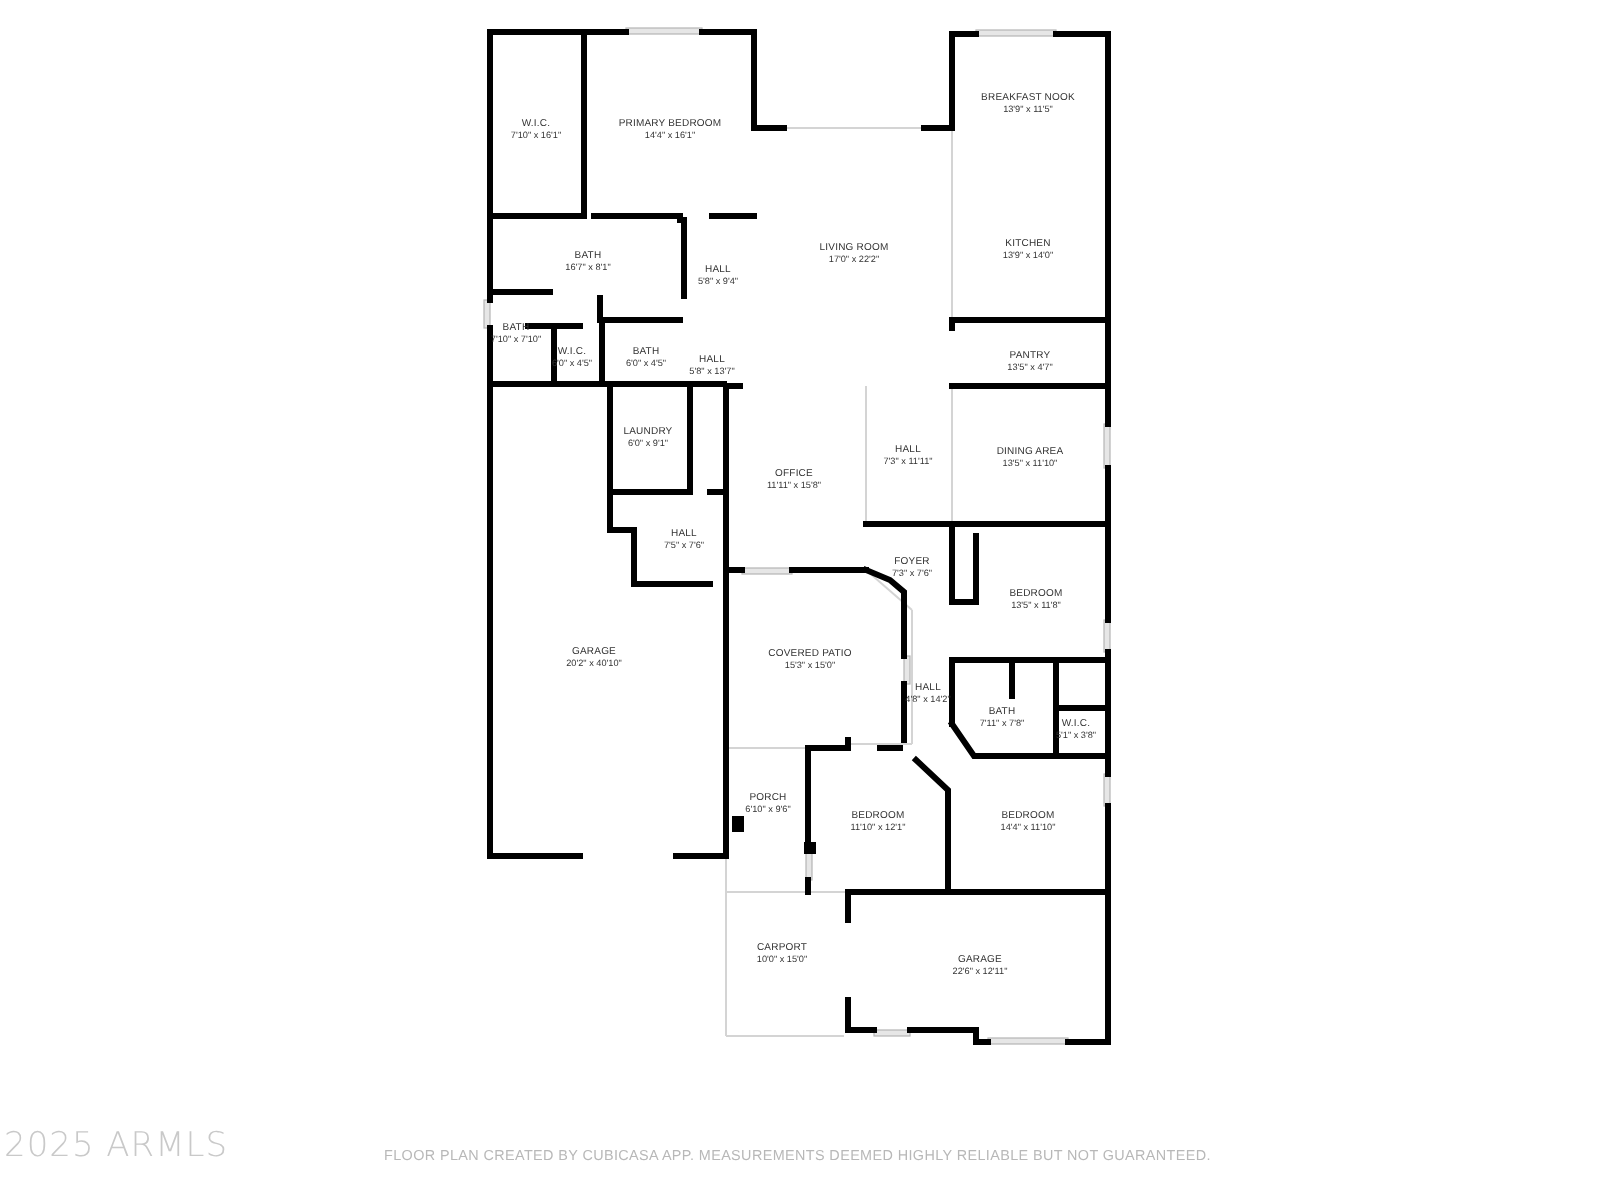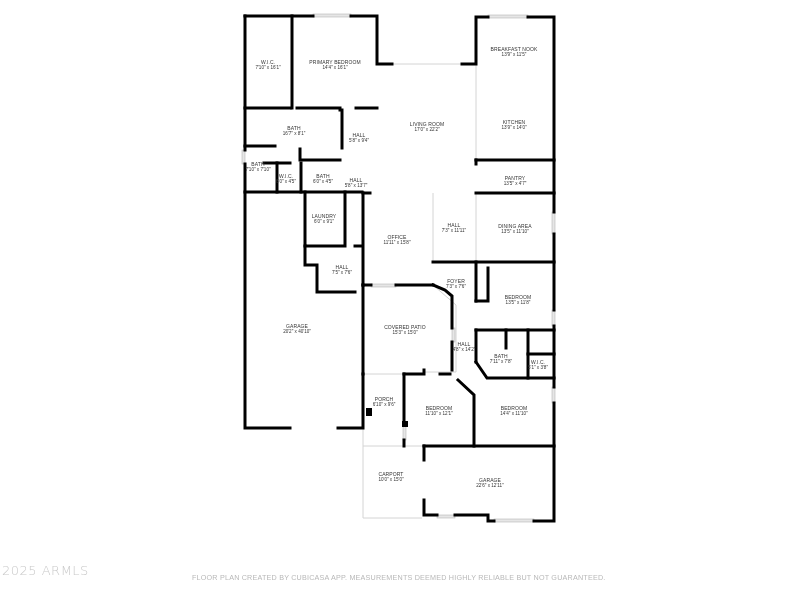--- a/index.html
+++ b/index.html
@@ -1,21 +1,21 @@
 <!DOCTYPE html>
 <html><head>
 <meta charset="utf-8">
 <style>
   html, body { margin:0; padding:0; background:#ffffff; }
   body { width:800px; height:600px; position:relative; overflow:hidden; font-family:"Liberation Sans", sans-serif; }
   #plan { position:absolute; left:0; top:0; }
   .room-label { position:absolute; transform:translate(-50%,-50%); text-align:center; color:#333; line-height:1.25; white-space:nowrap; pointer-events:none; }
   .room-name { font-size:5px; letter-spacing:0.1px; display:block; }
   .room-dim { font-size:4.6px; display:block; }
-  .copyright { position:absolute; left:2px; top:563px; font-size:13px; color:#c9c9c9; letter-spacing:0.5px; font-family:"DejaVu Sans", sans-serif; font-weight:300; }
+  .copyright { position:absolute; left:2px; top:563px; font-size:17px; color:#c9c9c9; letter-spacing:0.5px; font-family:"DejaVu Sans", sans-serif; font-weight:300; }
   .disclaimer { position:absolute; left:192px; top:573px; font-size:7.2px; color:#b8b8b8; letter-spacing:0.2px; font-family:"Liberation Sans", sans-serif; }
 </style>
 </head>
 <body>
 
 <svg id="plan" width="800" height="600" viewBox="0 0 800 600" xmlns="http://www.w3.org/2000/svg">
   <g stroke="#d4d4d4" stroke-width="1" fill="none">
     <line x1="378" y1="64" x2="476" y2="64"></line>
     <line x1="476" y1="64" x2="476" y2="160"></line>
     <line x1="433" y1="193" x2="433" y2="262"></line>

